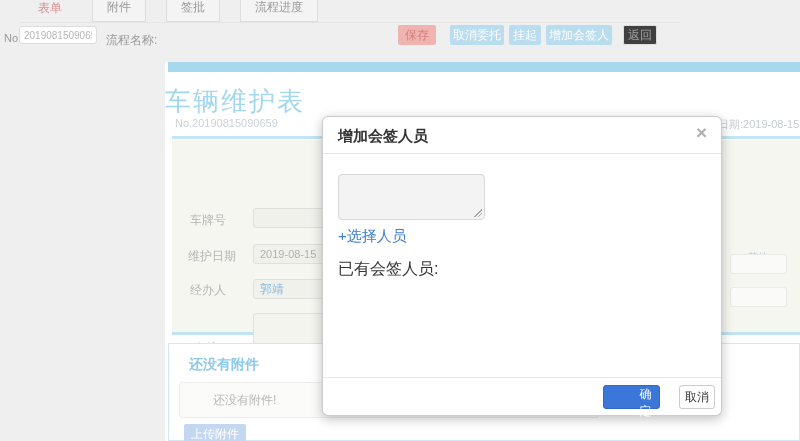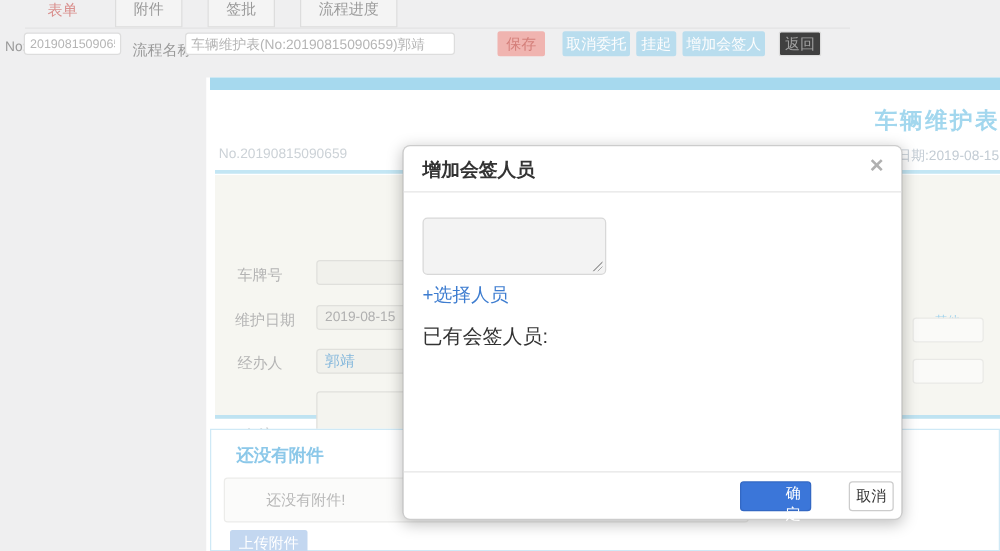--- a/index.html
+++ b/index.html
@@ -34,21 +34,21 @@
   .tb-input{position:absolute;top:3px;height:18px;border:1px solid #ddd;border-radius:3px;background:#fff;font-size:10px;color:#b5b5b5;padding:0 4px;font-family:inherit;}
   .btn{position:absolute;top:2px;height:20px;line-height:20px;text-align:center;font-size:12px;border-radius:2px;cursor:pointer;border:none;font-family:inherit;}
   .btn-save{left:398px;width:38px;background:var(--btn-pink);color:var(--btn-pink-text);}
   .btn-cancel-del{left:450px;width:54px;background:var(--btn-blue);color:#fdfdfd;}
   .btn-suspend{left:509px;width:32px;background:var(--btn-blue);color:#fdfdfd;}
   .btn-add-cs{left:546px;width:66px;background:var(--btn-blue);color:#fdfdfd;}
   .btn-back{left:623px;width:34px;background:#404040;border:1px solid #ddd;color:#a0a0a0;line-height:18px;}
   
   .content{position:absolute;left:165px;top:62px;width:635px;height:379px;background:#fff;}
   .blue-bar{position:absolute;left:3px;right:0;top:0;height:10px;background:var(--accent-blue);}
-  .form-title{position:absolute;left:0;right:0;top:22px;text-align:right;font-size:18px;font-weight:bold;color:#a2d7ee;letter-spacing:2px;}
+  .form-title{position:absolute;left:0;right:0;top:22px;text-align:left;font-size:26px;font-weight:normal;color:#a2d7ee;letter-spacing:2px;}
   .no-row{position:absolute;left:0;right:0;top:55px;height:14px;font-size:11px;color:#ccd2d7;}
   .no-text{position:absolute;left:10px;top:0;}
   .date-text{position:absolute;left:553px;top:0;width:82px;overflow:hidden;white-space:nowrap;color:#c3ccd4;}
   .blue-underline{position:absolute;left:7px;right:0;top:74px;height:3px;background:var(--divider-blue);}
   .form-area{position:absolute;left:7px;right:0;top:78px;height:195px;background:var(--form-bg);border-bottom:3px solid #bfe3f2;}
   .f-label{position:absolute;font-size:12px;color:var(--label-gray);}
   .f-input{position:absolute;height:20px;width:200px;background:#f1f1ec;border:1px solid #e0e0dc;border-radius:3px;font-size:11px;color:#b0b0b0;padding:0 6px;font-family:inherit;}
   .f-input.person{color:#85b8dc;font-size:12px;}
   .f-textarea{position:absolute;left:81px;top:173px;width:200px;height:73px;background:#f4f4ef;border:1px solid #e0e0dc;border-radius:3px;resize:none;font-family:inherit;}
   .other-label{position:absolute;left:576px;top:86px;font-size:10px;color:var(--soft-blue-text);margin-top:24px;}
@@ -66,38 +66,37 @@
   .modal-body{position:relative;padding:14px 15px 0;}
   .cs-label{font-size:12px;color:#666;}
   .cs-textarea-wrap{position:relative;width:147px;height:46px;margin-top:6px;}
   .cs-textarea{width:147px;height:46px;background:#f3f3f3;border:1px solid #d8d8d8;border-radius:4px;resize:none;font-family:inherit;}
   .resize-grip{position:absolute;right:3px;bottom:3px;width:8px;height:8px;pointer-events:none;
     background:linear-gradient(135deg,transparent 0 50%,#a9a9a9 50% 57%,transparent 57% 72%,#a9a9a9 72% 79%,transparent 79%);}
   .cs-select{display:inline-block;margin-top:7px;font-size:15px;color:var(--link-blue);text-decoration:none;cursor:pointer;}
   .cs-existing{margin-top:13px;font-size:16px;color:#333;}
   .modal-footer{position:absolute;left:0;right:0;bottom:0;height:38px;border-top:1px solid #e5e5e5;}
   .m-btn{position:absolute;top:7px;height:24px;font-size:12px;border-radius:3px;cursor:pointer;font-family:inherit;}
-  .m-confirm{right:72px;width:57px;background:var(--primary-blue);color:#fff;border:1px solid #3368c4;padding-left:28px;}
+  .m-confirm{right:61px;width:57px;background:var(--primary-blue);color:#fff;border:1px solid #3368c4;padding-left:28px;}
   .m-cancel{right:6px;width:36px;background:#fff;color:#333;border:1px solid #ccc;}
 </style>
 </head>
 <body>
 
 <div class="tabs">
   <div class="tab active">表单</div>
   <div class="tab plain">附件</div>
   <div class="tab plain">签批</div>
   <div class="tab plain">流程进度</div>
 </div>
 
 <div class="toolbar">
   <span class="tb-label" style="left:4px;">No:</span>
   <input class="tb-input" style="left: 19px; width: 78px;" readonly="" value="20190815090659">
   <span class="tb-label" style="left:106px;font-size:12px;">流程名称:</span>
-  <input class="tb-input" style="left: 148px; width: 216px; font-size: 11px;" value="车辆维护表(No:20190815090659)郭靖">
   <button class="btn btn-save">保存</button>
   <button class="btn btn-cancel-del">取消委托</button>
   <button class="btn btn-suspend">挂起</button>
   <button class="btn btn-add-cs">增加会签人</button>
   <button class="btn btn-back">返回</button>
 </div>
 
 <div class="content">
   <div class="blue-bar"></div>
   <div class="form-title">车辆维护表</div>

